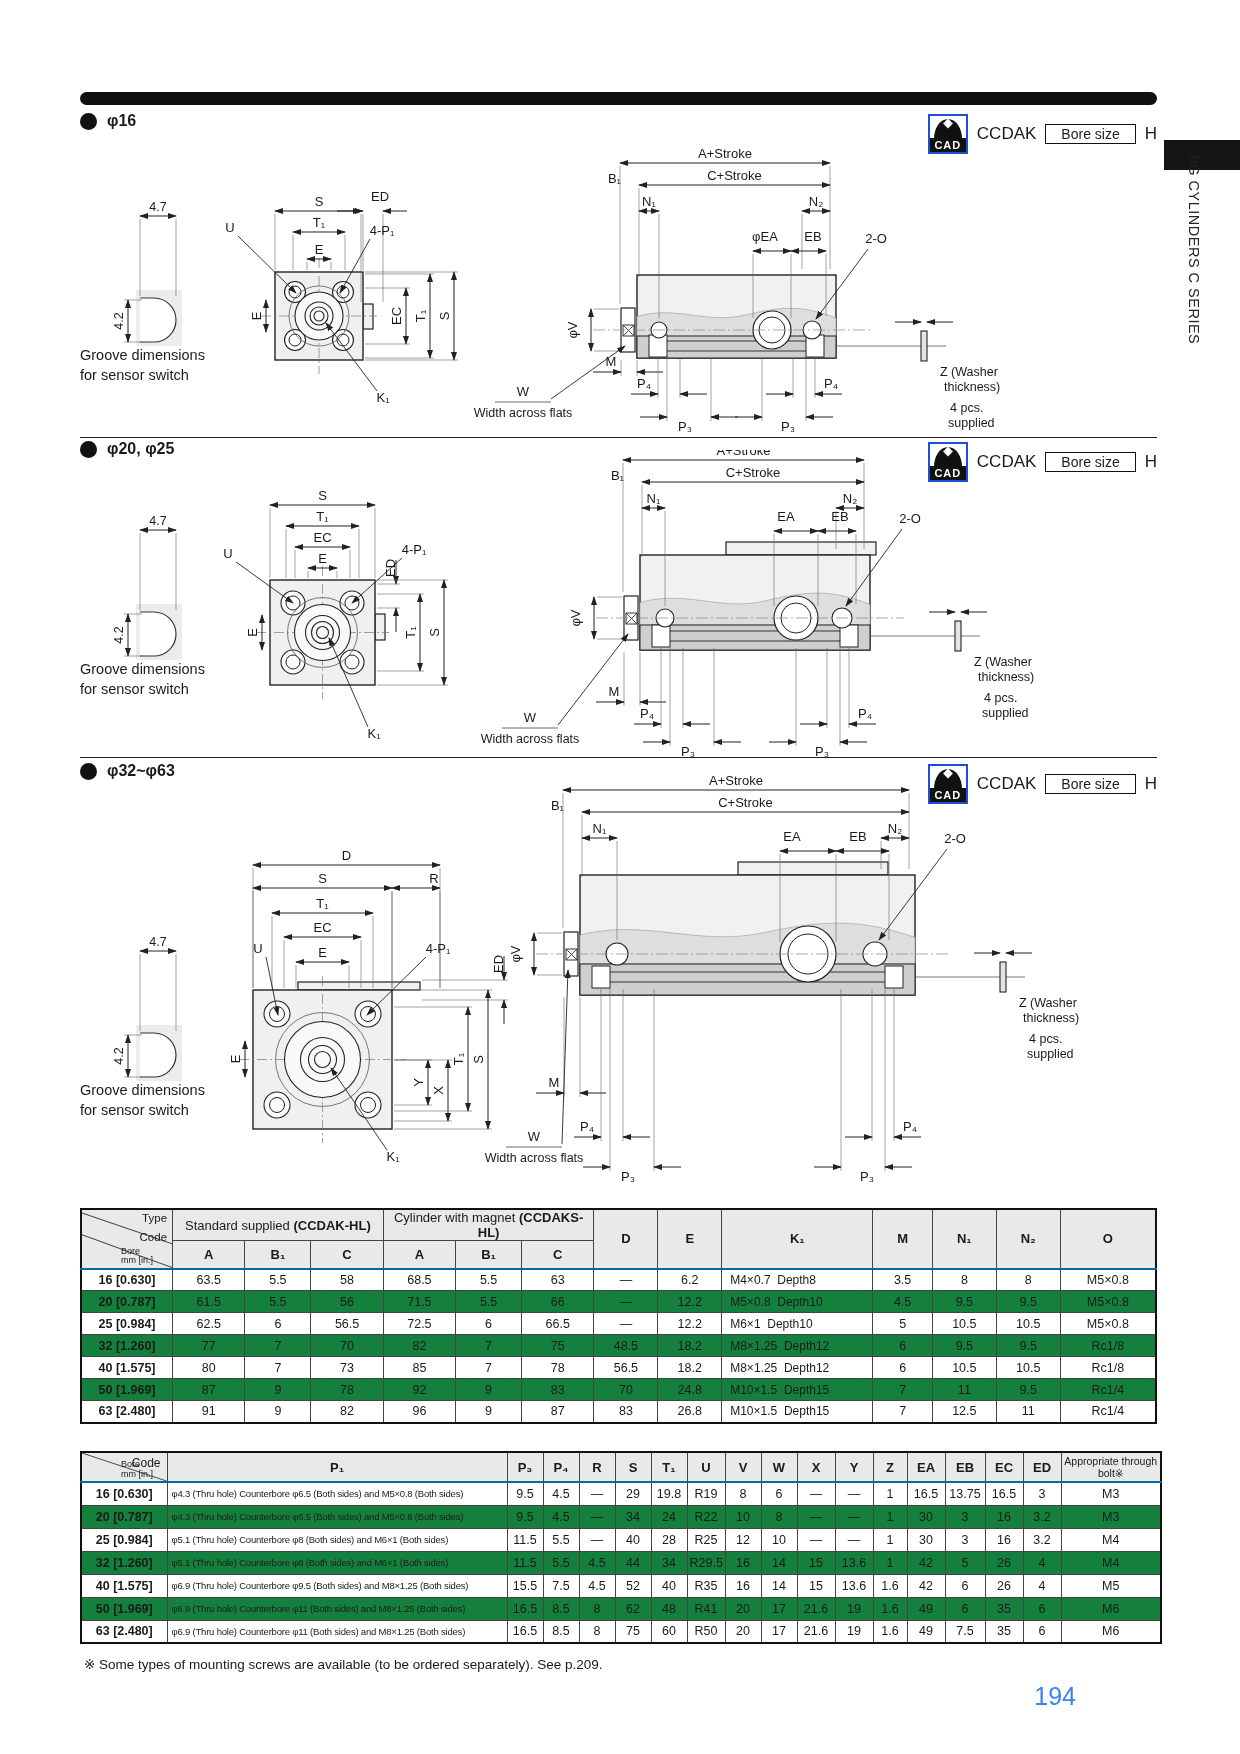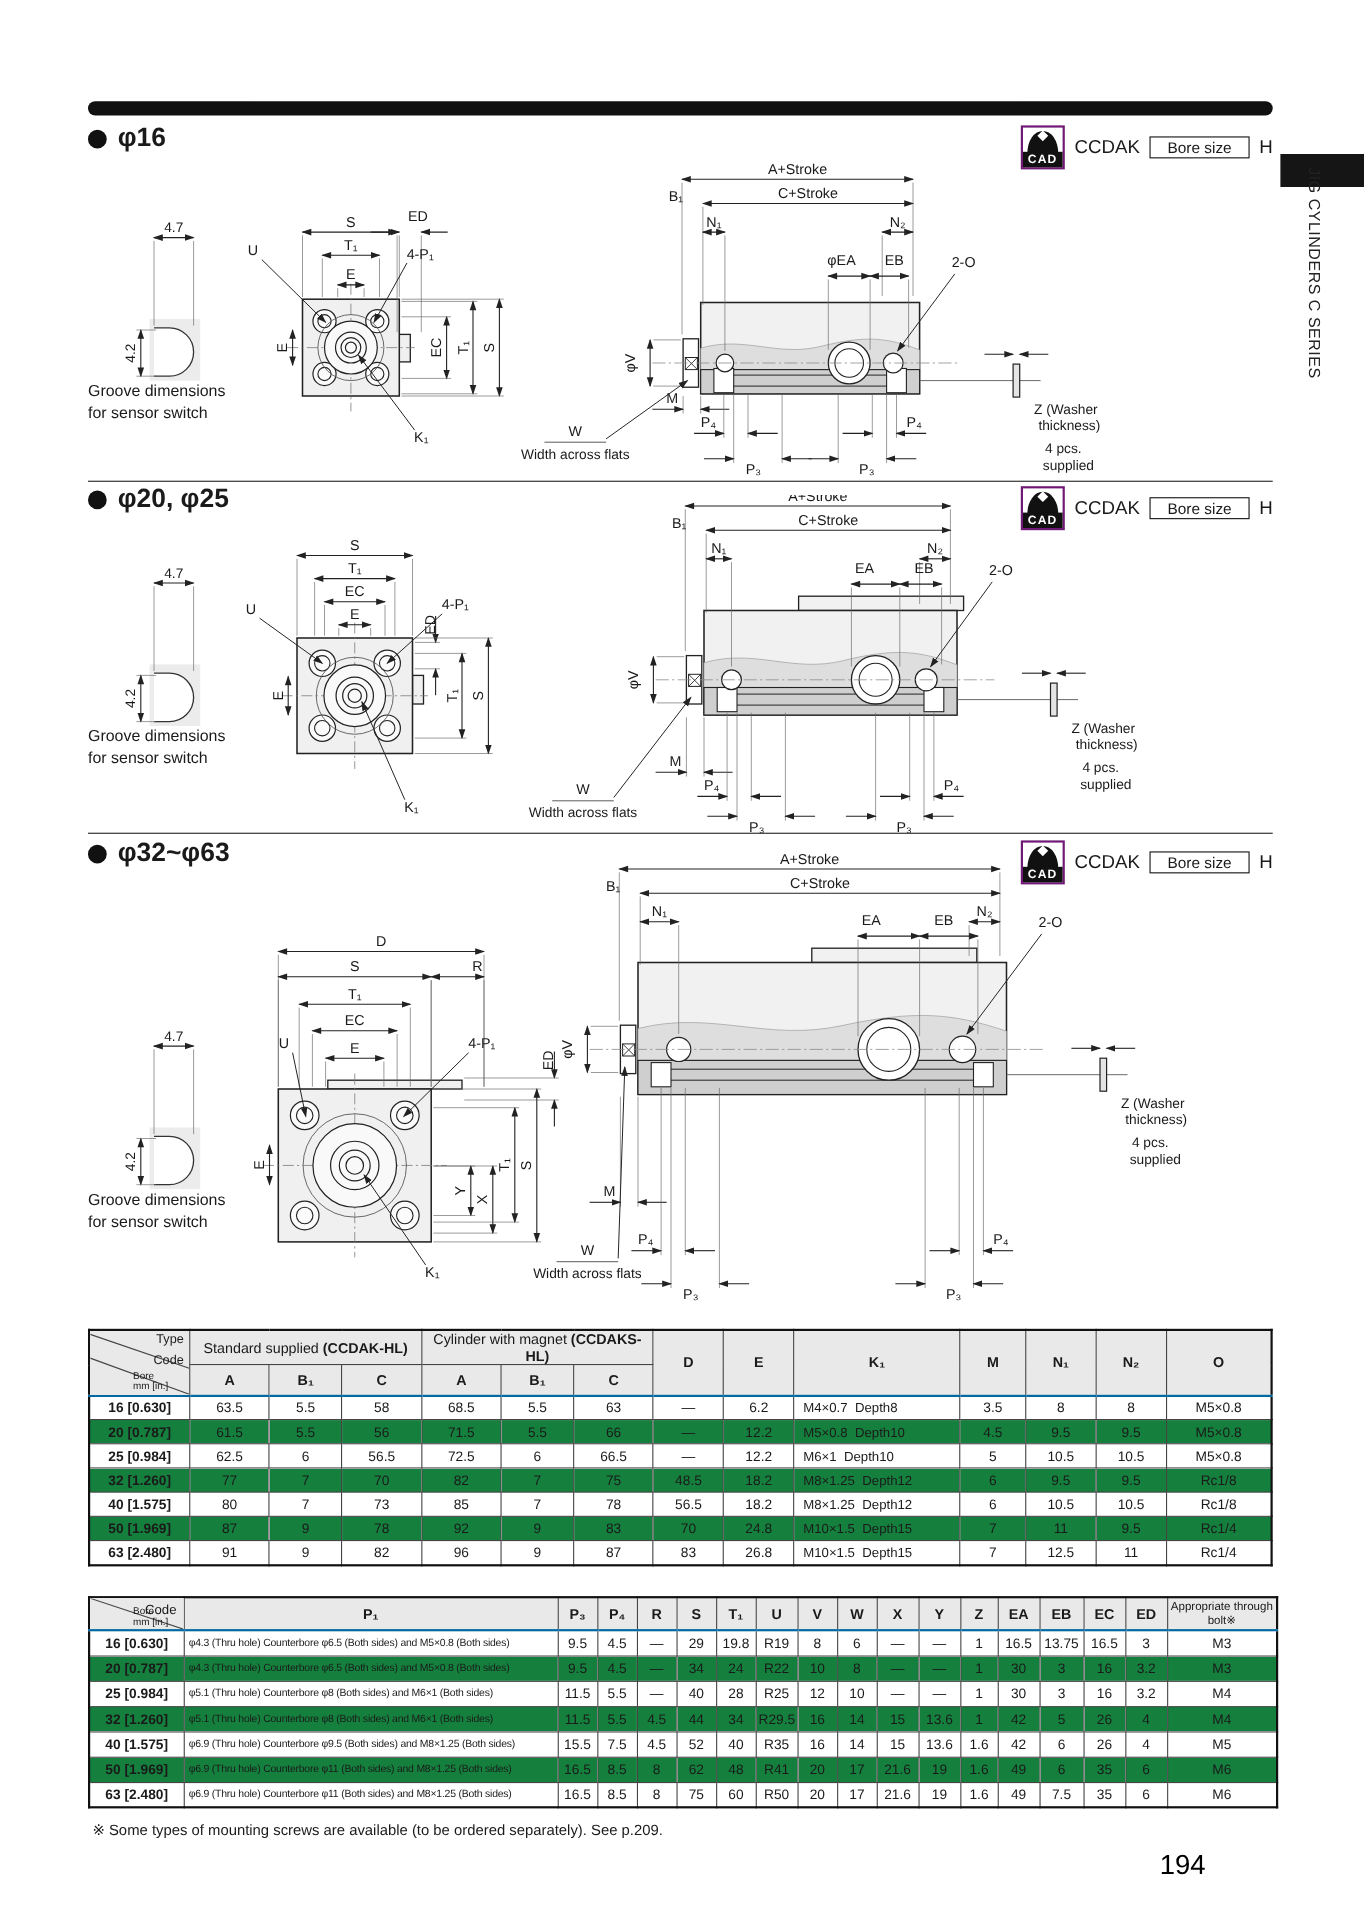--- a/index.html
+++ b/index.html
@@ -7,23 +7,23 @@
         font-family:"Liberation Sans","DejaVu Sans",sans-serif;color:#1a1a1a;}
   .title-row{position:absolute;left:80px;top:60px;display:flex;align-items:baseline;gap:8px;}
   .title-row h1{margin:0;font-size:22px;font-weight:bold;letter-spacing:-0.3px;}
   .title-row .unit{font-size:13px;font-weight:bold;}
   .title-bar{position:absolute;left:80px;top:92px;width:1077px;height:13px;background:#111;border-radius:7px;}
   .side-tab{position:absolute;left:1164px;top:140px;width:76px;height:30px;background:#151515;}
   .side-text{position:absolute;left:1186px;top:152px;writing-mode:vertical-rl;font-size:14.5px;letter-spacing:0.5px;color:#222;}
   .draw-sec{position:absolute;left:80px;width:1077px;}
   .sec-head{position:absolute;top:0;left:0;display:flex;align-items:center;gap:10px;}
   .bullet{width:17px;height:17px;border-radius:50%;background:#111;}
-  .sec-title{font-size:24px;font-weight:bold;}
+  .sec-title{font-size:16px;font-weight:bold;}
   .sec-badge{position:absolute;top:2px;right:0;display:flex;align-items:center;gap:9px;}
-  .cadicon{width:40px;height:40px;border:2px solid #701a75;position:relative;background:#fff;box-sizing:border-box;}
+  .cadicon{width:40px;height:40px;border:2px solid #1d4ed8;position:relative;background:#fff;box-sizing:border-box;}
   .cad-dome{position:absolute;left:4px;right:4px;top:3px;height:20px;background:#111;border-radius:50% 50% 0 0/100% 100% 0 0;}
   .cad-dome:after{content:"";position:absolute;left:50%;top:1px;width:7px;height:7px;background:#fff;transform:translateX(-50%) rotate(45deg);}
   .cad-text{position:absolute;bottom:0;left:0;right:0;height:14px;background:#111;color:#fff;font-weight:bold;font-size:11px;text-align:center;line-height:14px;letter-spacing:1px;}
   .model,.suffix{font-size:17px;}
   .bore-box{border:1.5px solid #111;padding:1px 15px;font-size:14px;}
   .divider{position:absolute;left:80px;width:1077px;height:0;border-top:1.5px solid #222;}
   svg.draw{position:absolute;left:0;}
   svg.draw text{font-family:"Liberation Sans","DejaVu Sans",sans-serif;}
   table{position:absolute;left:80px;border-collapse:collapse;table-layout:fixed;width:1077px;background:#fff;border:2px solid #111;}
   th,td{border:1px solid #444;text-align:center;padding:0 2px;font-size:12.5px;overflow:hidden;}
@@ -37,21 +37,21 @@
   .k1cell{text-align:left;padding-left:8px;white-space:pre;font-size:12px;}
   .p1cell{text-align:left;padding-left:4px;font-size:9.5px;letter-spacing:-0.2px;white-space:nowrap;}
   .bolth{font-size:10.5px;line-height:1.15;font-weight:normal;}
   th.corner{position:relative;padding:0;}
   th.corner svg.diag{position:absolute;left:0;top:0;width:100%;height:100%;}
   .ct{position:absolute;top:2px;right:5px;font-size:11.5px;font-weight:normal;}
   .cc{position:absolute;top:21px;right:5px;font-size:11.5px;font-weight:normal;}
   .cc2{position:absolute;top:3px;right:6px;font-size:12px;font-weight:normal;}
   .cb{position:absolute;left:3px;bottom:2px;font-size:9px;line-height:1.05;text-align:left;font-weight:normal;margin-left:36px;}
   .footnote{position:absolute;left:84px;top:1656px;font-size:13.5px;}
-  .page-num{position:absolute;left:936px;top:1682px;width:160px;text-align:right;font-size:25px;color:#000000;}
+  .page-num{position:absolute;left:916px;top:1682px;width:160px;text-align:right;font-size:25px;color:#3b82f6;}
 </style>
 </head>
 <body>
 
 <div class="page">
 
   <div class="title-bar"></div>
 
   <div class="side-tab"></div>
   <div class="side-text">JIG CYLINDERS C SERIES</div>

